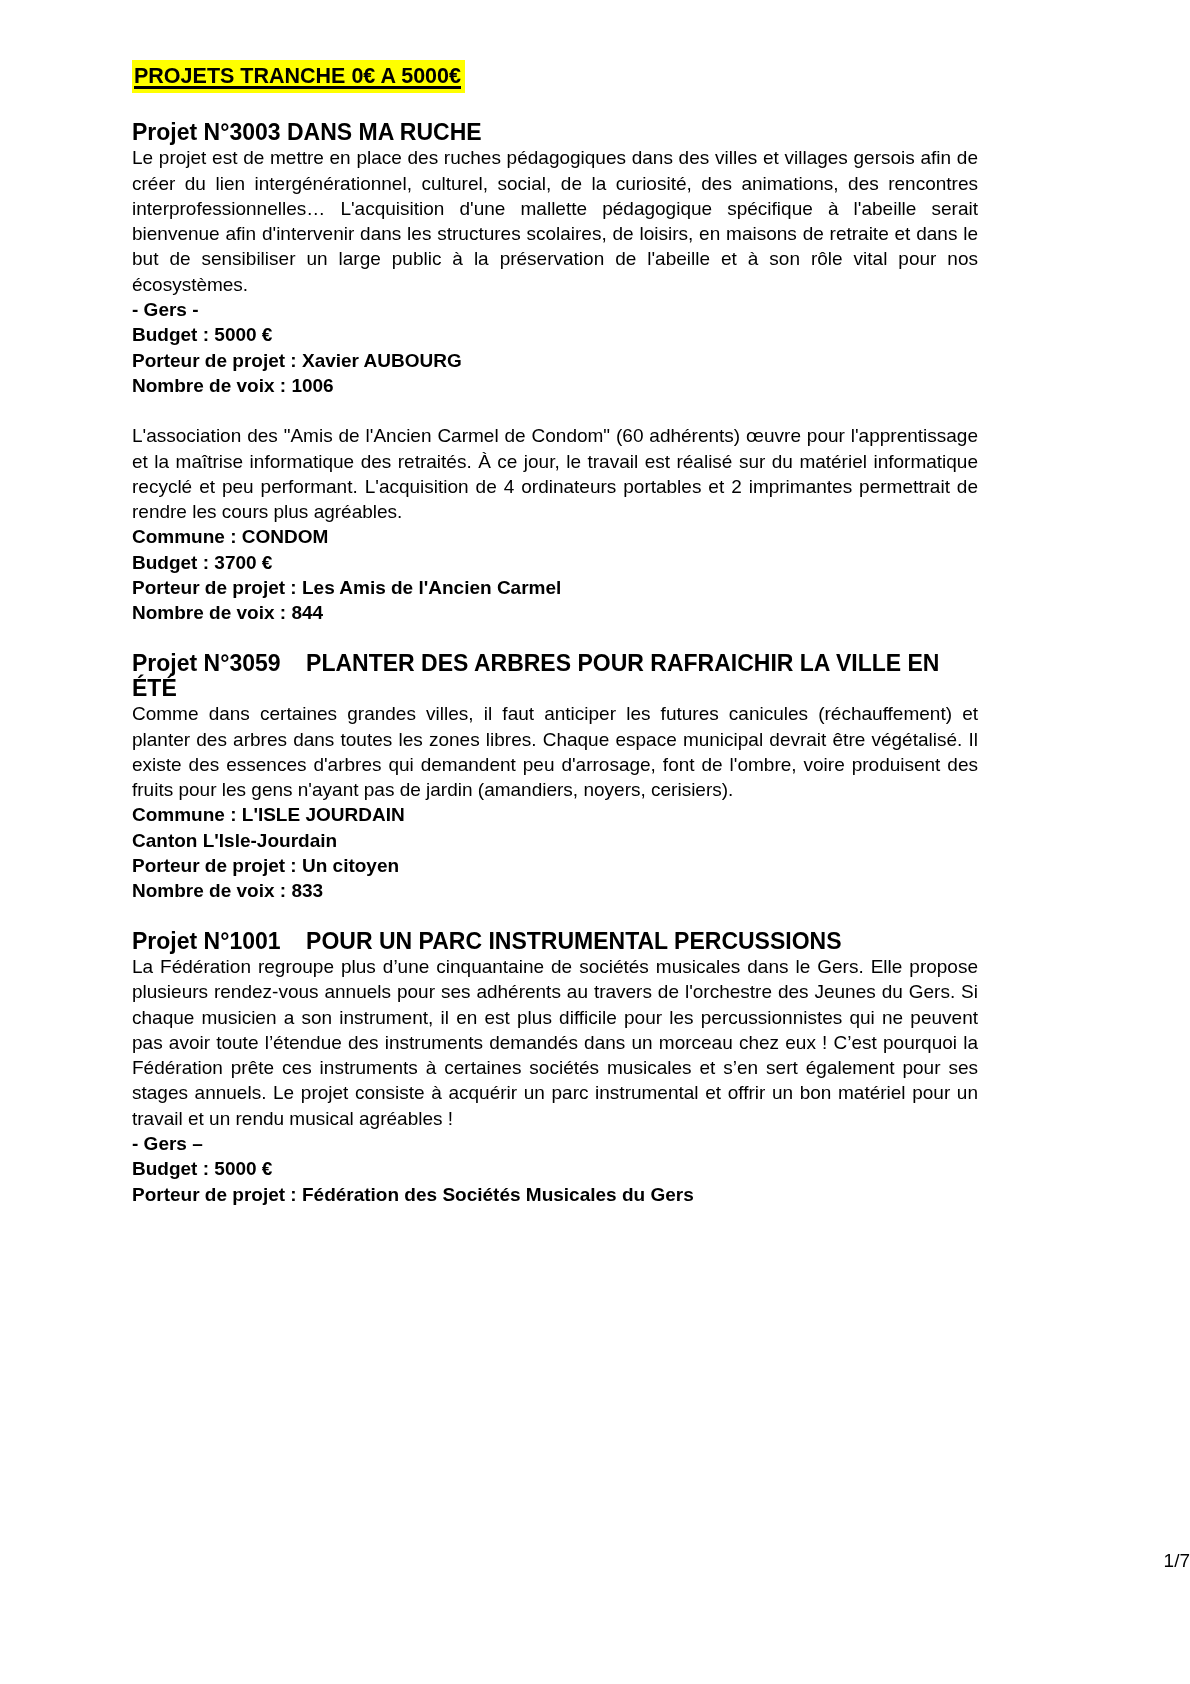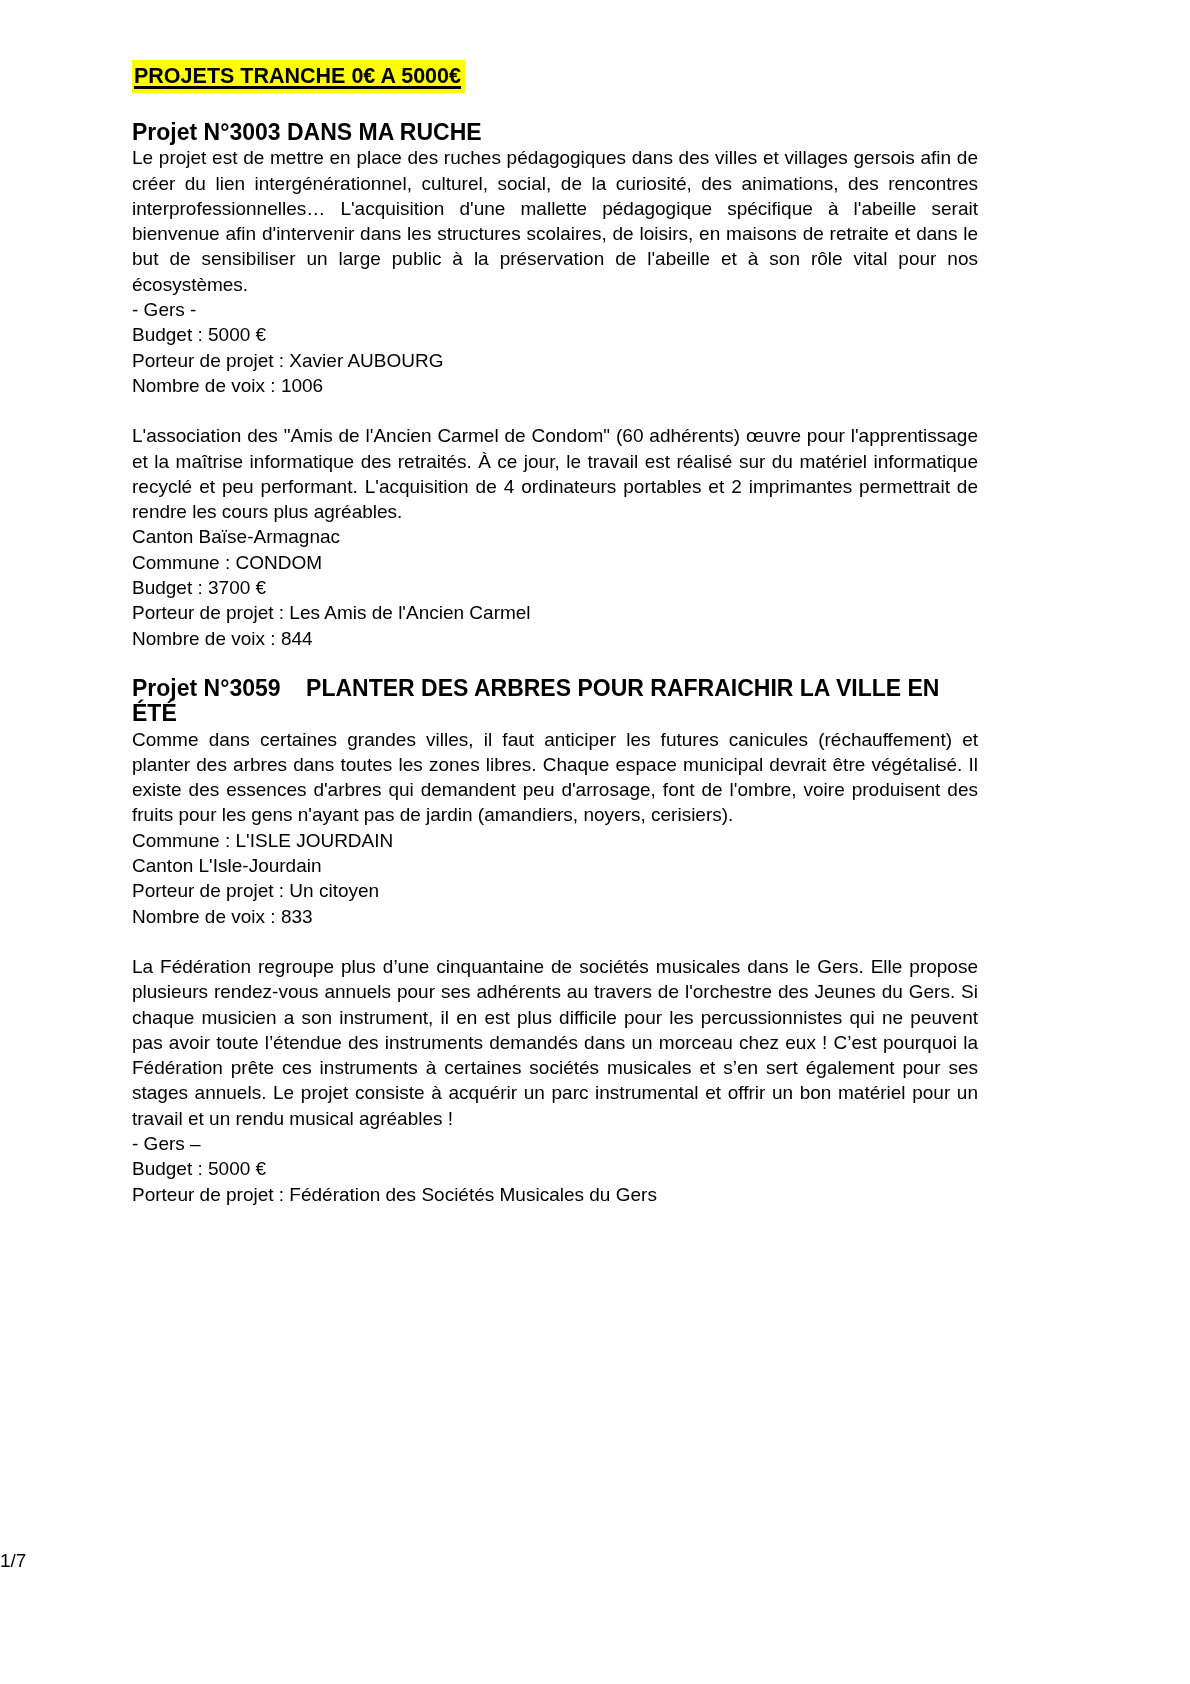--- a/index.html
+++ b/index.html
@@ -38,28 +38,28 @@
   .project-heading {
     font-weight: bold;
     font-size: 23px;
     line-height: 25.3px;
     white-space: pre-wrap;
   }
   .project-description {
     text-align: justify;
   }
   .meta-line {
-    font-weight: normal;
+    font-weight: bold;
   }
   .footer {
     position: absolute;
     top: 1548px;
     left: 0;
     width: 100%;
-    text-align: left;
+    text-align: right;
     font-size: 19px;
     line-height: 25px;
   }
 </style>
 </head>
 <body>
 
 <div class="page">
   <div class="content">
 
@@ -69,37 +69,37 @@
       <h2 class="project-heading">Projet N°3003 DANS MA RUCHE</h2>
       <p class="project-description">Le projet est de mettre en place des ruches pédagogiques dans des villes et villages gersois afin de créer du lien intergénérationnel, culturel, social, de la curiosité, des animations, des rencontres interprofessionnelles… L'acquisition d'une mallette pédagogique spécifique à l'abeille serait bienvenue afin d'intervenir dans les structures scolaires, de loisirs, en maisons de retraite et dans le but de sensibiliser un large public à la préservation de l'abeille et à son rôle vital pour nos écosystèmes.</p>
       <p class="meta-line">- Gers -</p>
       <p class="meta-line">Budget : 5000 €</p>
       <p class="meta-line">Porteur de projet : Xavier AUBOURG</p>
       <p class="meta-line">Nombre de voix : 1006</p>
     </section>
 
     <section class="project">
       <p class="project-description">L'association des "Amis de l'Ancien Carmel de Condom" (60 adhérents) œuvre pour l'apprentissage et la maîtrise informatique des retraités. À ce jour, le travail est réalisé sur du matériel informatique recyclé et peu performant. L'acquisition de 4 ordinateurs portables et 2 imprimantes permettrait de rendre les cours plus agréables.</p>
-      <p class="meta-line">Canton Baïse-Armagnac</p>
       <p class="meta-line">Commune : CONDOM</p>
       <p class="meta-line">Budget : 3700 €</p>
       <p class="meta-line">Porteur de projet : Les Amis de l'Ancien Carmel</p>
       <p class="meta-line">Nombre de voix : 844</p>
     </section>
 
     <section class="project">
       <h2 class="project-heading">Projet N°3059    PLANTER DES ARBRES POUR RAFRAICHIR LA VILLE EN ÉTÉ</h2>
       <p class="project-description">Comme dans certaines grandes villes, il faut anticiper les futures canicules (réchauffement) et planter des arbres dans toutes les zones libres. Chaque espace municipal devrait être végétalisé. Il existe des essences d'arbres qui demandent peu d'arrosage, font de l'ombre, voire produisent des fruits pour les gens n'ayant pas de jardin (amandiers, noyers, cerisiers).</p>
       <p class="meta-line">Commune : L'ISLE JOURDAIN</p>
       <p class="meta-line">Canton L'Isle-Jourdain</p>
       <p class="meta-line">Porteur de projet : Un citoyen</p>
       <p class="meta-line">Nombre de voix : 833</p>
     </section>
 
     <section class="project">
+      <h2 class="project-heading">Projet N°1001    POUR UN PARC INSTRUMENTAL PERCUSSIONS</h2>
       <p class="project-description">La Fédération regroupe plus d’une cinquantaine de sociétés musicales dans le Gers. Elle propose plusieurs rendez-vous annuels pour ses adhérents au travers de l'orchestre des Jeunes du Gers. Si chaque musicien a son instrument, il en est plus difficile pour les percussionnistes qui ne peuvent pas avoir toute l’étendue des instruments demandés dans un morceau chez eux ! C’est pourquoi la Fédération prête ces instruments à certaines sociétés musicales et s’en sert également pour ses stages annuels. Le projet consiste à acquérir un parc instrumental et offrir un bon matériel pour un travail et un rendu musical agréables !</p>
       <p class="meta-line">- Gers –</p>
       <p class="meta-line">Budget : 5000 €</p>
       <p class="meta-line">Porteur de projet : Fédération des Sociétés Musicales du Gers</p>
     </section>
 
   </div>
 
   <div class="footer">1/7</div>
 </div>

